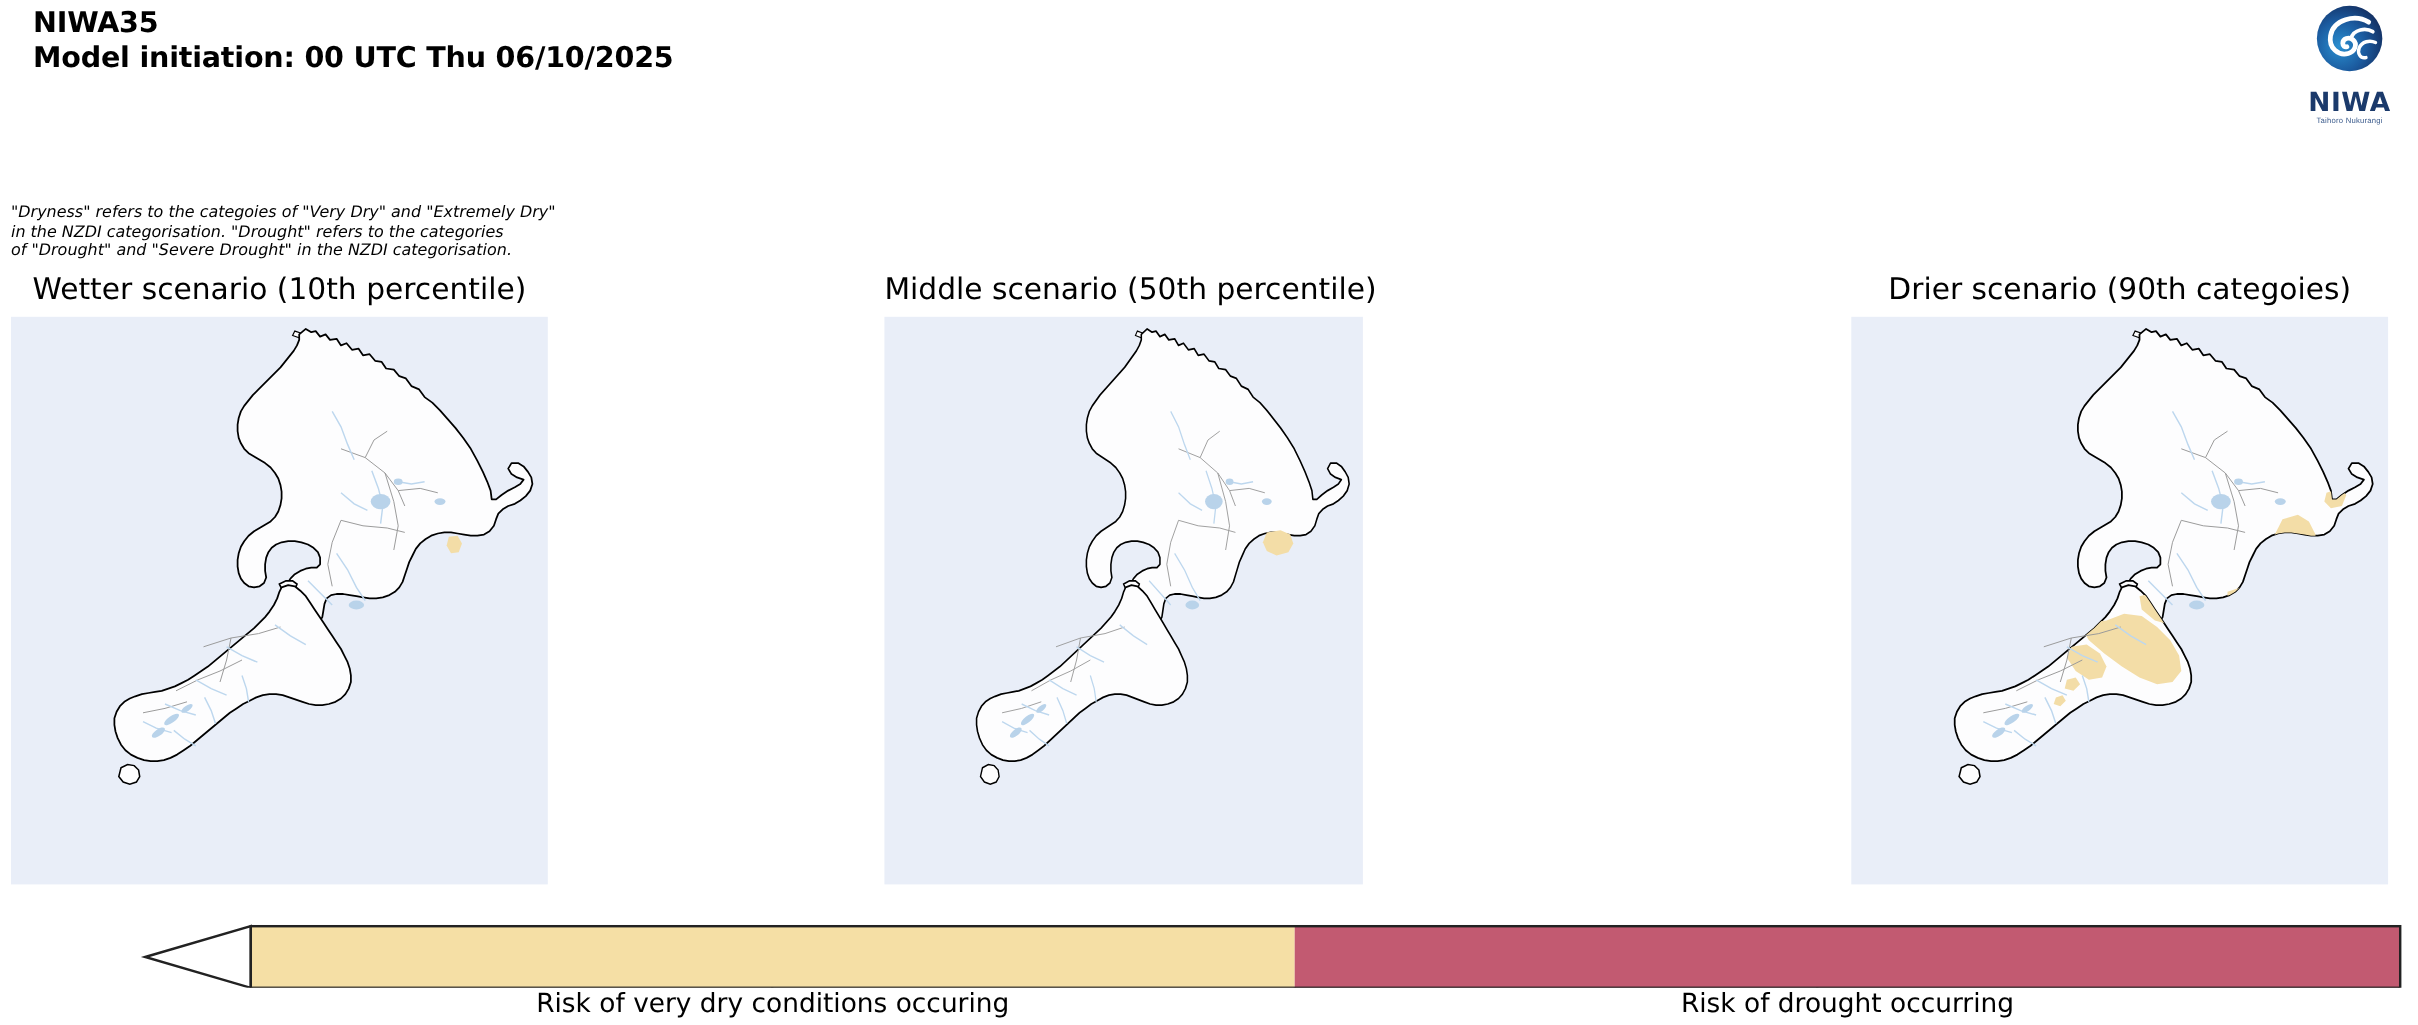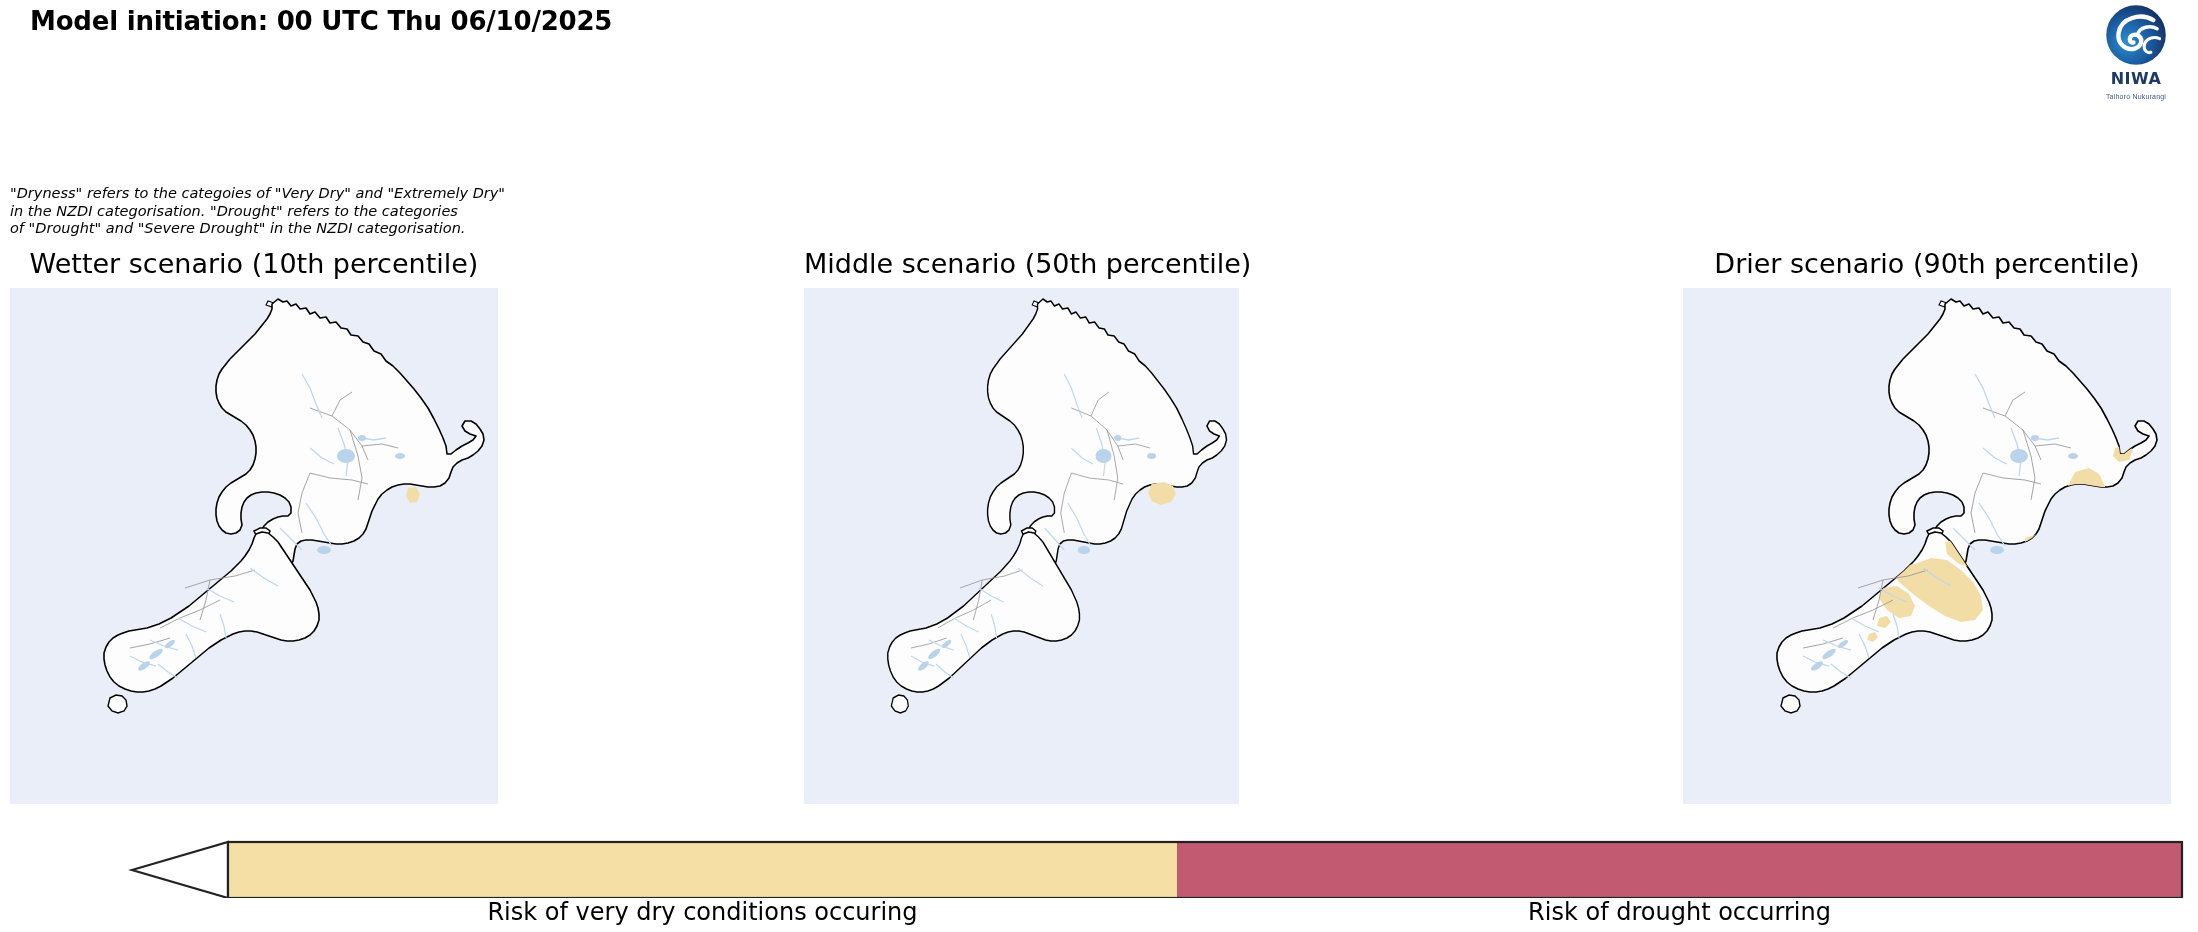--- a/index.html
+++ b/index.html
@@ -60,25 +60,25 @@
   }
   #niwa-logo .logo-mark {
     width: 62px;
     height: 62px;
     margin: 0 auto;
     display: block;
   }
   #niwa-logo .logo-word {
     font-family: "DejaVu Sans", "Liberation Sans", sans-serif;
     font-weight: bold;
-    font-size: 16px;
+    font-size: 24px;
     letter-spacing: 0.5px;
     color: #1b3a6b;
     line-height: 24px;
-    margin-top: 1px;
+    margin-top: 15px;
   }
   #niwa-logo .logo-sub {
     font-family: Liberation Sans, sans-serif;
     font-size: 7px;
     letter-spacing: 0.2px;
     color: #3b5b8c;
     line-height: 9px;
     margin-top: 1px;
   }
 
@@ -131,20 +131,21 @@
     white-space: nowrap;
     text-align: center;
   }
   #cb-label-left  { left: 228px;  top: 60px; width: 949px; }
   #cb-label-right { left: 1177px; top: 60px; width: 1005px; }
 </style>
 </head>
 <body>
 
 <div id="header-block">
+  <div class="hline">NIWA35</div>
   <div class="hline">Model initiation: 00 UTC Thu 06/10/2025</div>
 </div>
 
 <div id="niwa-logo">
   <svg class="logo-mark" viewBox="0 0 100 100">
     <defs>
       <radialGradient id="nwgrad" cx="35%" cy="62%" r="72%">
         <stop offset="0%" stop-color="#2a8fd0"></stop>
         <stop offset="55%" stop-color="#1b5a9e"></stop>
         <stop offset="100%" stop-color="#132d5e"></stop>
@@ -334,21 +335,21 @@
         <ellipse cx="160" cy="356" rx="6" ry="2.5" transform="rotate(-35 160 356)"></ellipse>
       </g>
       <g fill="#f3dda7" stroke="none">
         <path d="M390 196 L404 194 L414 198 L417 206 L412 214 L400 217 L390 213 L386 205 Z"></path>
       </g>
     </svg>
   </div>
 </div>
 
 <div class="panel" id="panel-drier" style="left:1683px; top:288px; width:488px; height:516px;">
-  <div class="panel-title">Drier scenario (90th percentile)</div>
+  <div class="panel-title">Drier scenario (90th categoies)</div>
   <div class="map-box">
     <svg viewBox="0 0 488 516" preserveAspectRatio="none">
       <defs>
         <clipPath id="clip-ni-drier">
           <path d="M262 16 L268 11 L273 14 L277 13 L281 18 L286 16 L290 21 L296 20 L300 26
                    L305 24 L310 30 L316 29 L320 35 L326 34 L331 40 L337 41 L341 47 L348 48
                    L353 54 L359 56 L364 63 L371 66 L376 73 L383 78 L390 85 L397 93 L404 101
                    L411 110 L418 120 L424 131 L429 141 L433 150 L436 158 L437 166 L441 166
                    L446 162 L452 158 L458 155 L463 152 L466 148 L460 146 L455 143 L452 138
                    L455 133 L461 133 L466 136 L470 141 L473 146 L474 152 L472 158 L468 163

